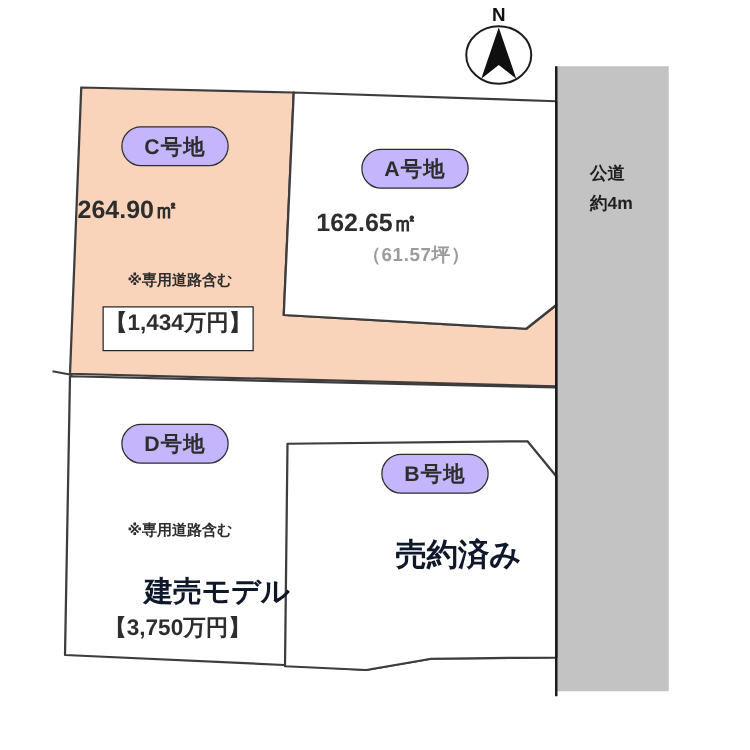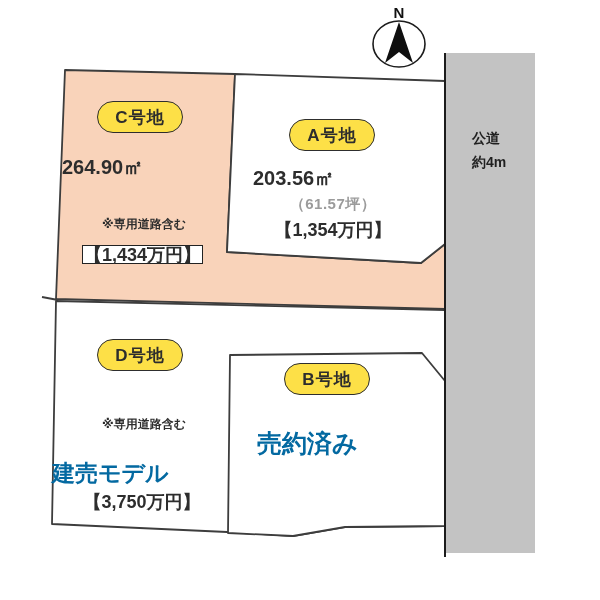--- a/index.html
+++ b/index.html
@@ -9,33 +9,33 @@
     color:#2d2d2d;
   }
   #plan-svg{position:absolute;left:0;top:0;}
   .lot{stroke:#3d3d3d;stroke-width:1.8;stroke-linejoin:round;}
   .thin-line{stroke:#3d3d3d;stroke-width:1.8;}
   .road-line{stroke:#1c1c1c;stroke-width:2;}
   .compass-ring{fill:none;stroke:#1c1c1c;stroke-width:1.6;}
   .compass-needle{fill:#0f0f0f;}
   .abs{position:absolute;}
   .pill{
-    width:86px;height:32px;background:#fde047;border:1.6px solid #2e2e2e;
+    width:86px;height:32px;background:#c4b5fd;border:1.6px solid #2e2e2e;
     border-radius:17px;display:flex;align-items:center;justify-content:center;
     font-size:17px;font-weight:bold;letter-spacing:1px;box-sizing:border-box;
   }
   .area-txt{font-size:20px;font-weight:bold;}
   .tsubo-txt{font-size:15px;font-weight:bold;text-align:center;color:#9b9b9b;letter-spacing:.5px;}
   .note-txt{font-size:12px;font-weight:bold;text-align:center;}
   .price-txt{font-size:18px;font-weight:bold;text-align:center;white-space:nowrap;}
   .price-box{
-    width:121px;height:19px;background:#ffffff;border:1.6px solid #222222;
-    display:flex;align-items:center;justify-content:center;box-sizing:border-box;
+    width:121px;height:36px;background:#ffffff;border:1.6px solid #222222;
+    display:flex;align-items:flex-start;justify-content:center;box-sizing:border-box;
   }
-  .muted-big{font-weight:bold;color:#0369a1;text-align:left;white-space:nowrap;}
+  .muted-big{font-weight:bold;color:#0f172a;text-align:right;white-space:nowrap;}
   .road-label{font-size:14px;font-weight:bold;line-height:24px;color:#1f1f1f;}
   .north-label{font-size:15px;font-weight:bold;text-align:center;color:#111111;}
 </style>
 </head>
 <body>
 
 <div id="stage">
 
   <svg id="plan-svg" width="600" height="600" viewBox="0 0 600 600">
 
@@ -69,29 +69,28 @@
   </div>
   <div class="abs area-txt" style="left:62px;top:154px;width:160px;">264.90㎡</div>
   <div class="abs note-txt" style="left:64px;top:216px;width:160px;">※専用道路含む</div>
   <div class="abs price-box" style="left:82px;top:245px;">
     <span class="price-txt">【1,434万円】</span>
   </div>
 
   <div class="abs pill" style="left:289px;top:119px;">
     <span>A号地</span>
   </div>
-  <div class="abs area-txt" style="left:253px;top:165px;width:160px;">203.56㎡</div>
+  <div class="abs area-txt" style="left:253px;top:165px;width:160px;">162.65㎡</div>
   <div class="abs tsubo-txt" style="left:253px;top:195px;width:160px;">（61.57坪）</div>
-  <div class="abs price-txt" style="left:248px;top:218px;width:170px;">【1,354万円】</div>
 
   <div class="abs pill" style="left:97px;top:339px;">
     <span>D号地</span>
   </div>
   <div class="abs note-txt" style="left:64px;top:416px;width:160px;">※専用道路含む</div>
   <div class="abs muted-big" style="left:52px;top:458px;width:180px;font-size:23px;">建売モデル</div>
   <div class="abs price-txt" style="left:57px;top:490px;width:170px;">【3,750万円】</div>
 
-  <div class="abs pill" style="left:284px;top:363px;align-items:center;">
+  <div class="abs pill" style="left:305px;top:363px;align-items:center;">
     <span>B号地</span>
   </div>
   <div class="abs muted-big" style="left:257px;top:427px;width:160px;font-size:25px;">売約済み</div>
 
 </div>
 
 </body></html>

